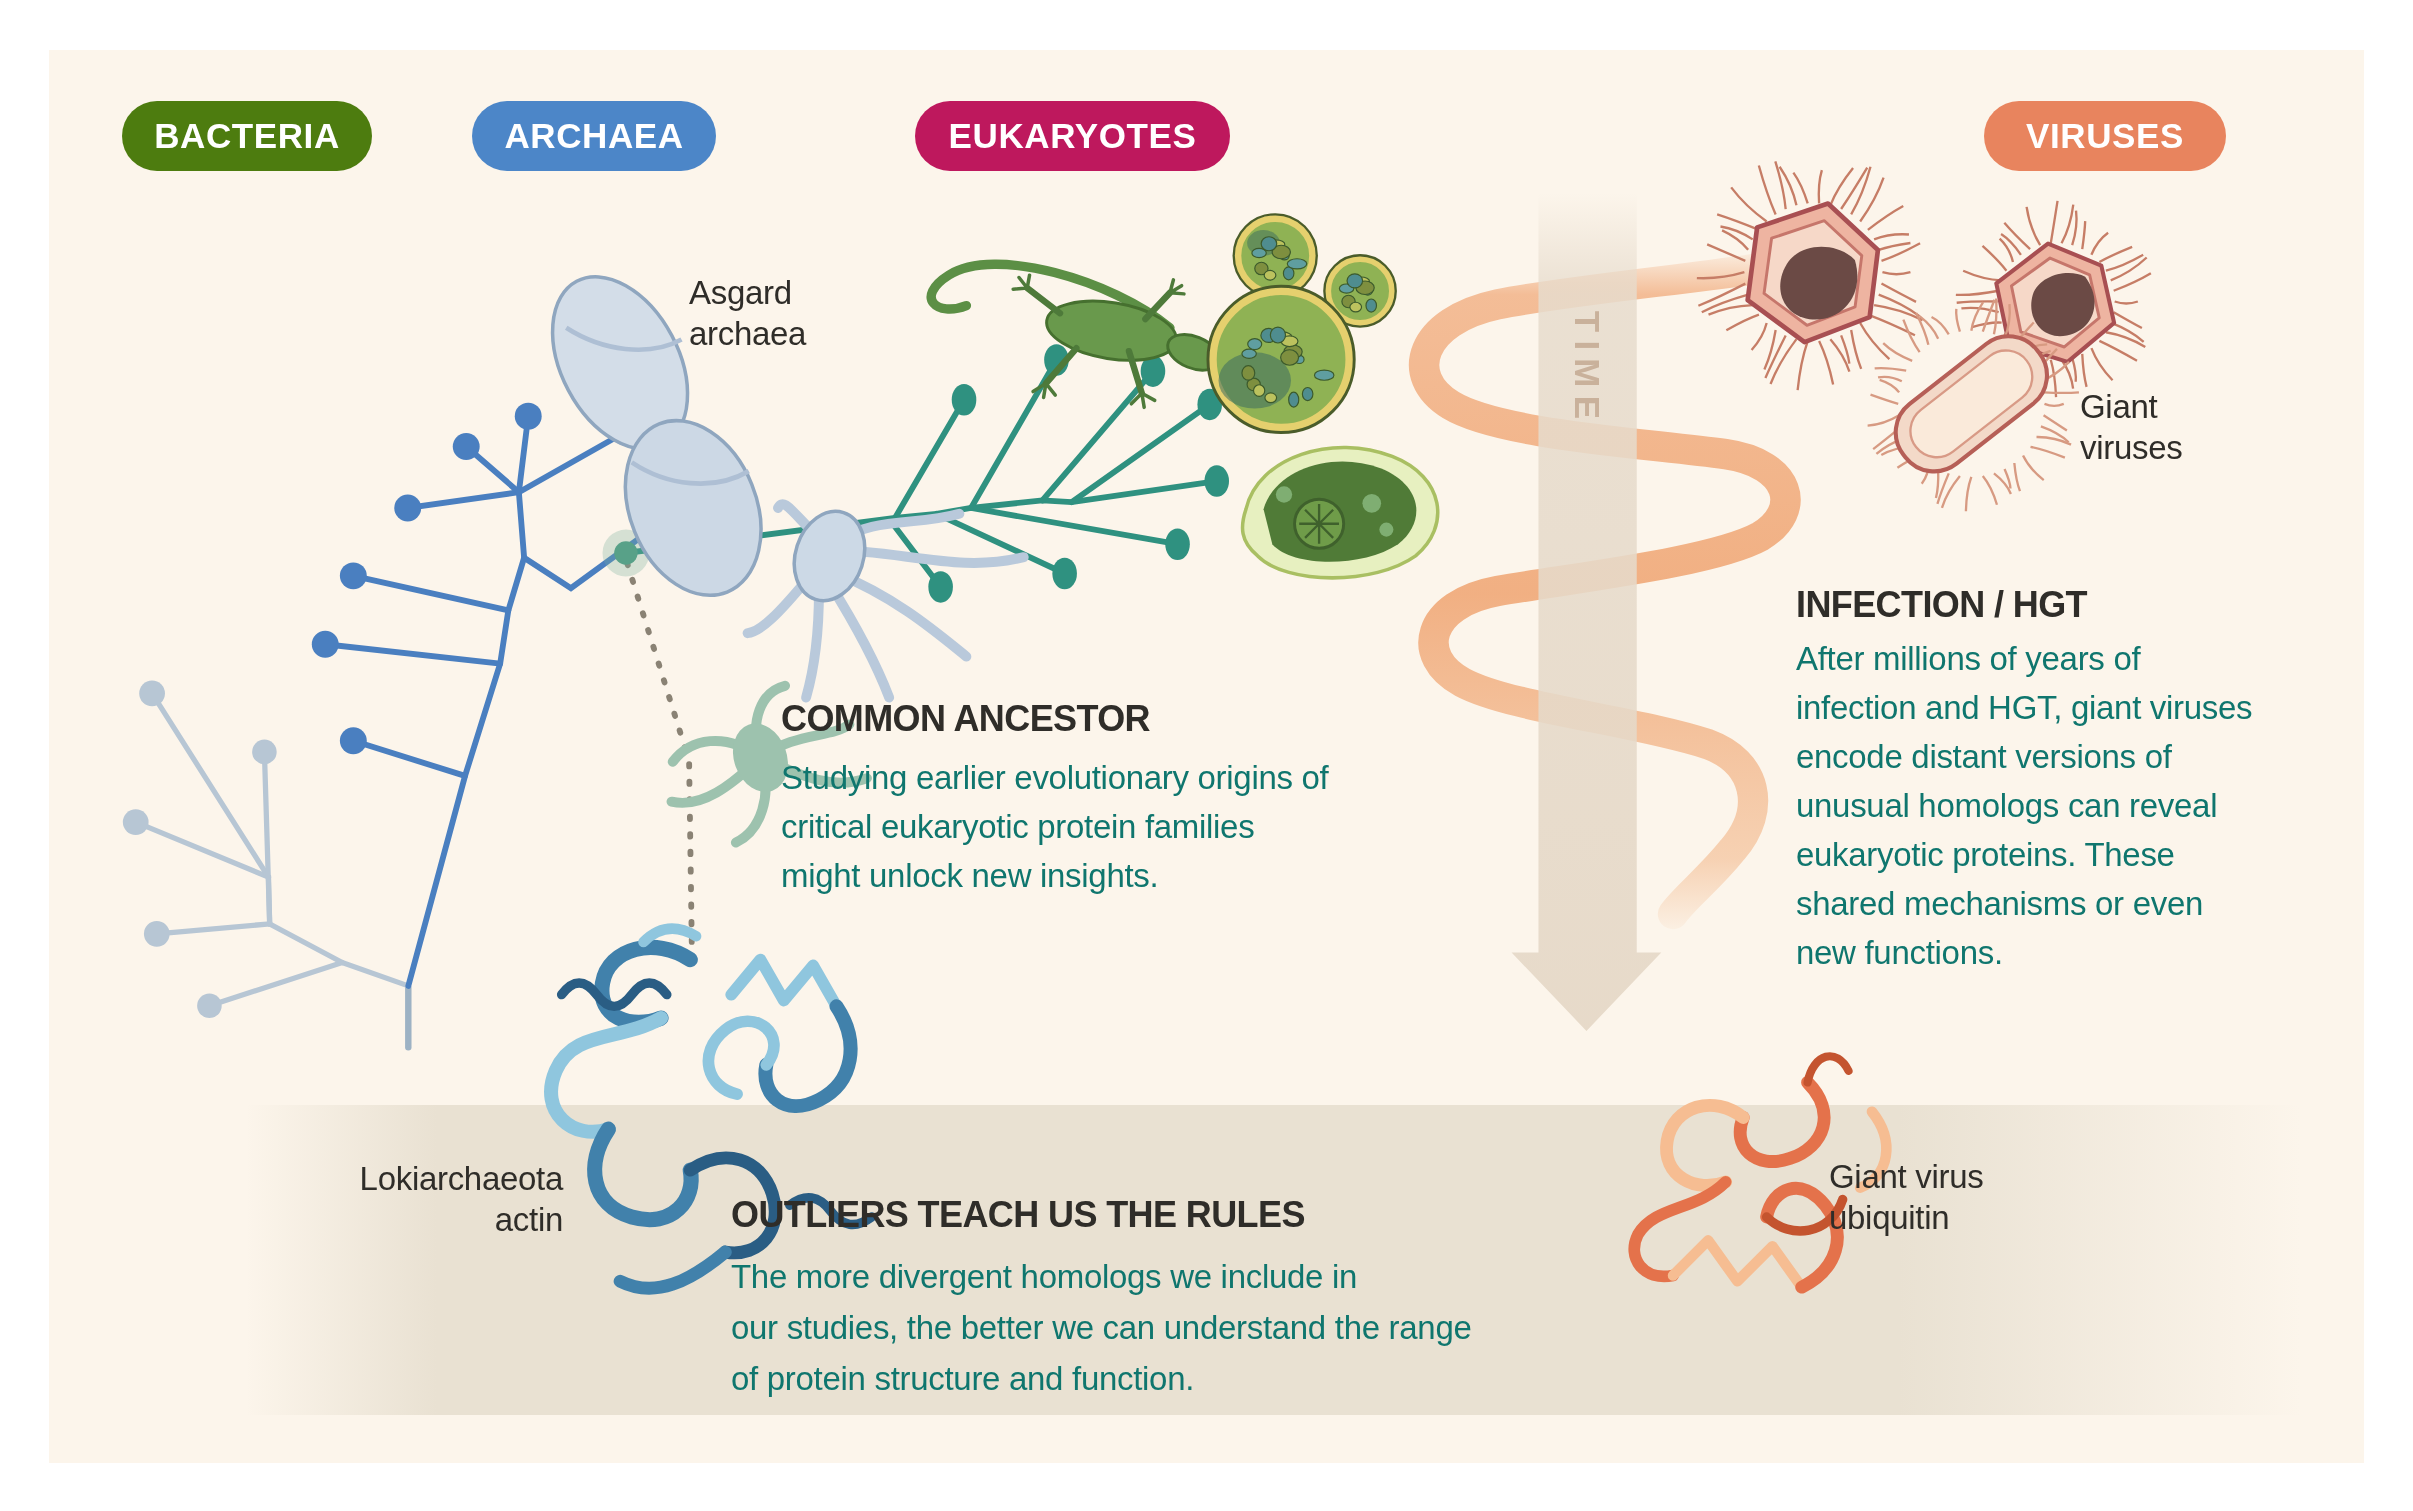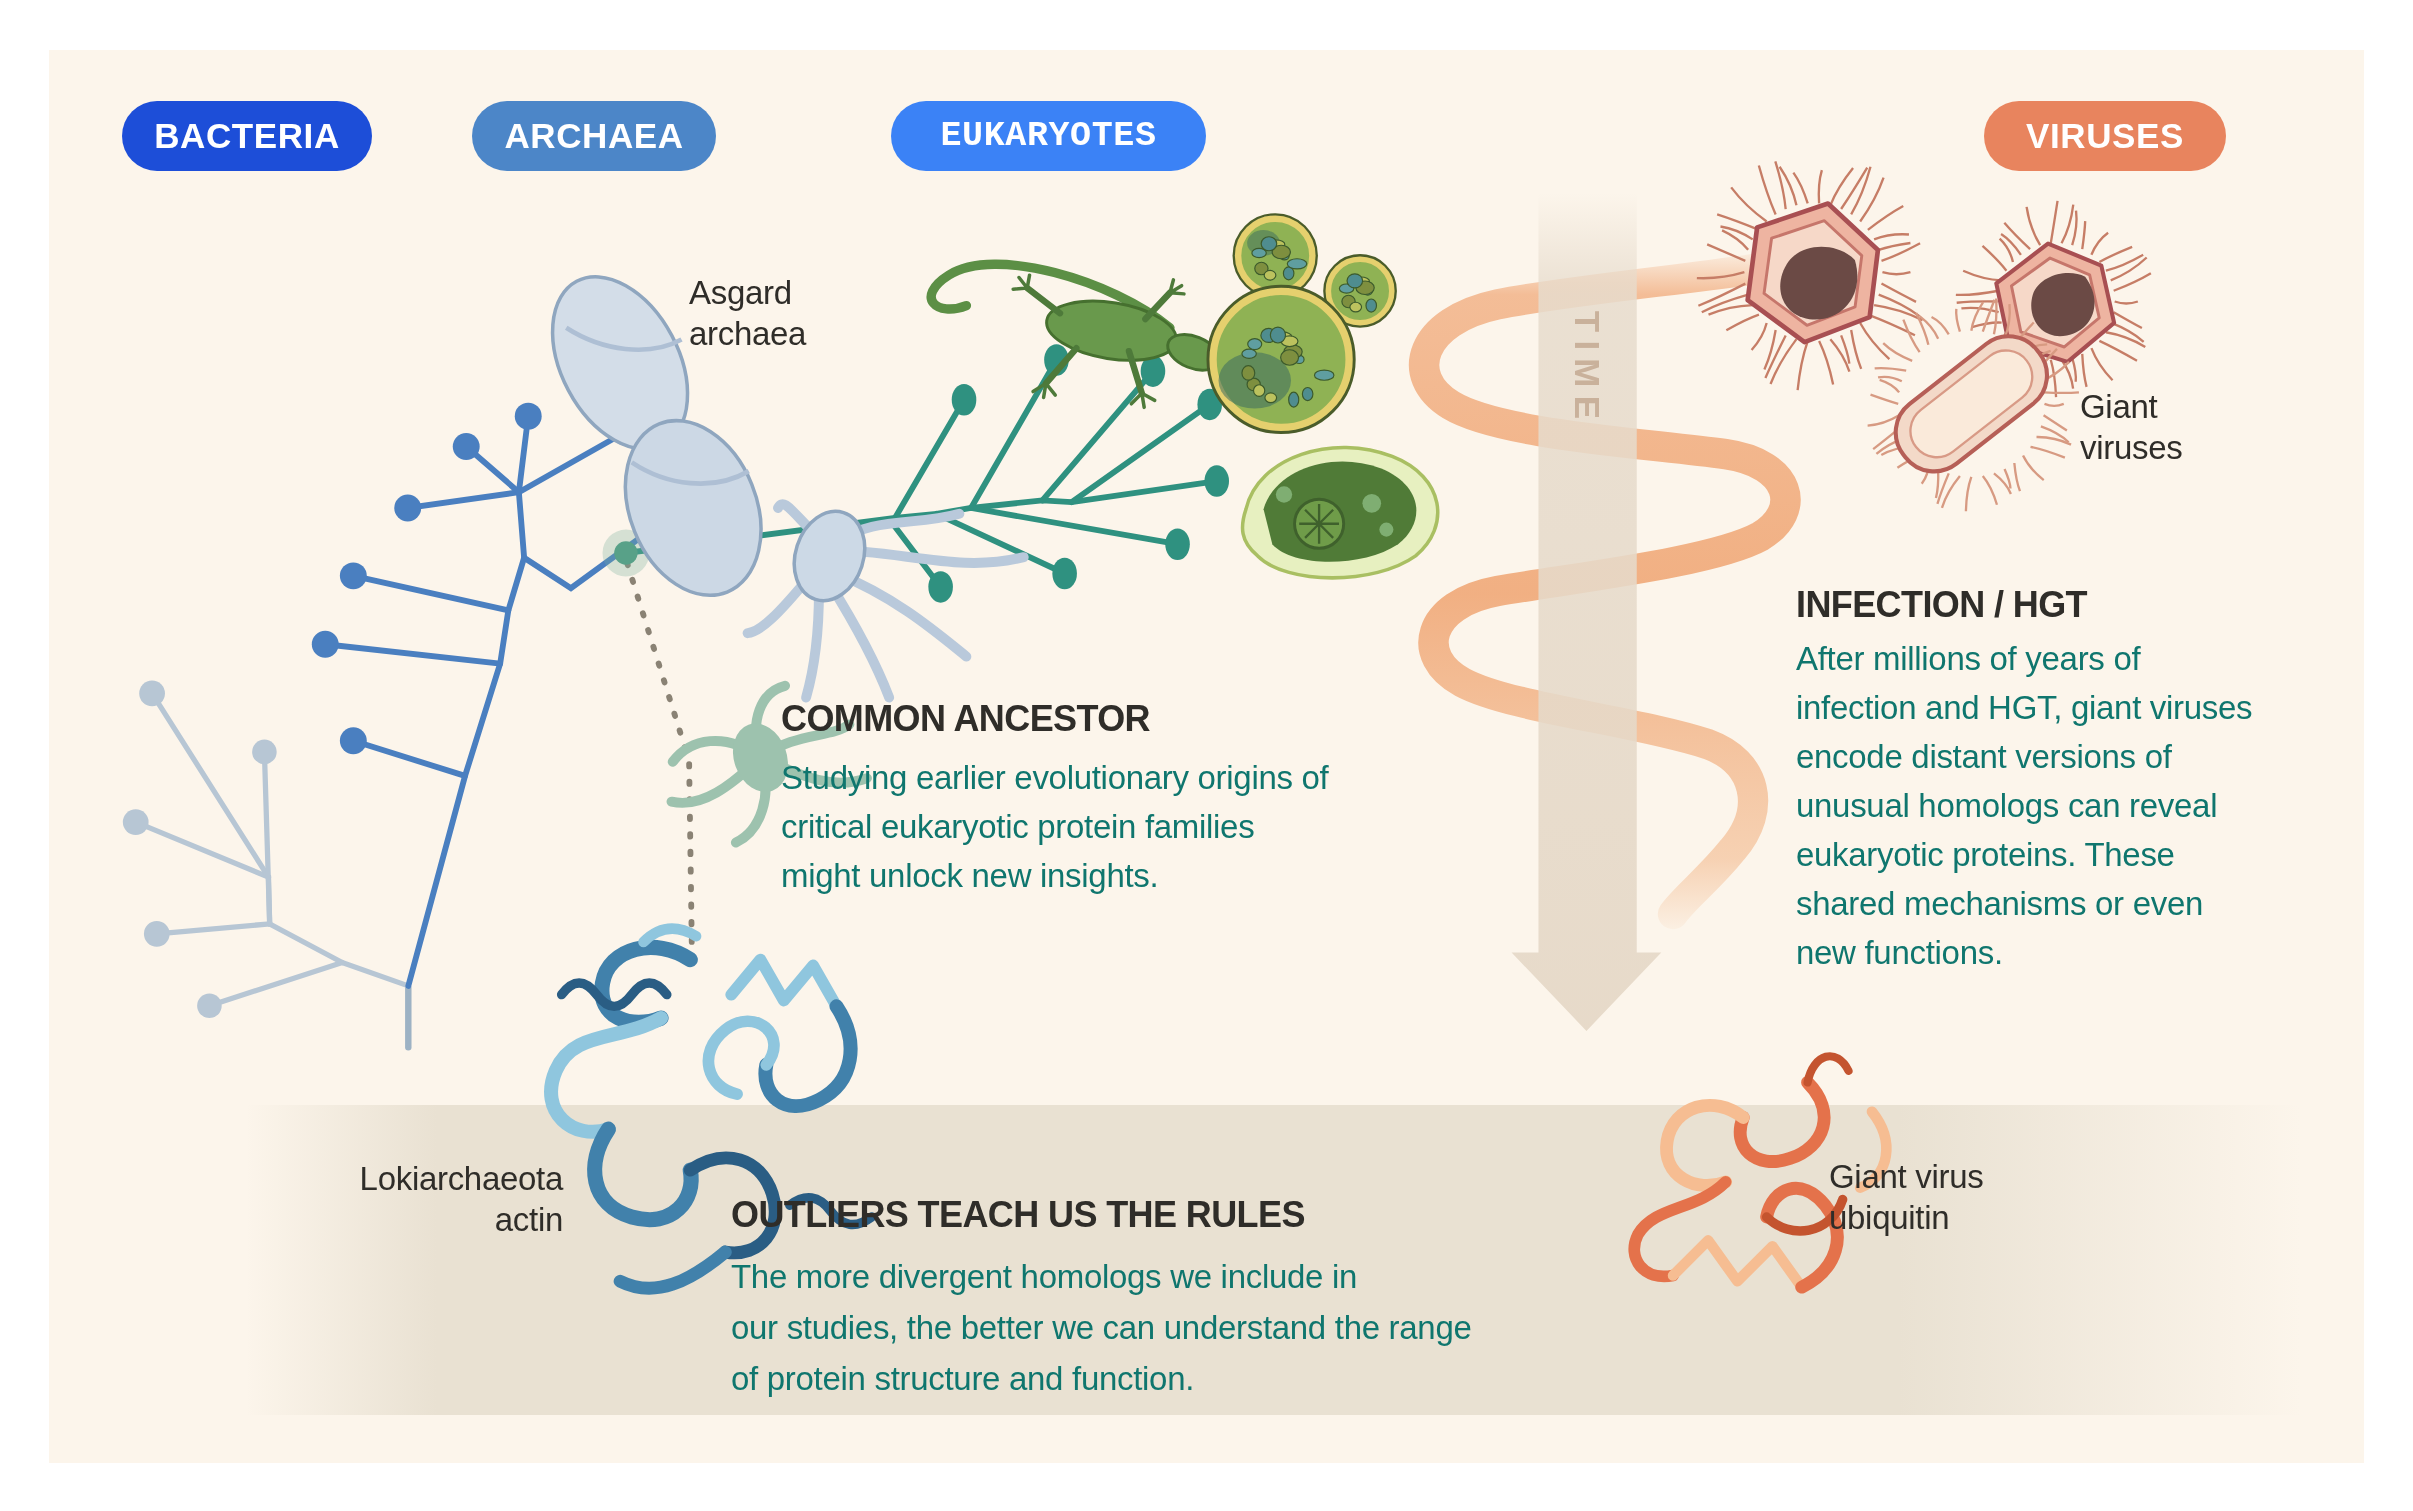--- a/index.html
+++ b/index.html
@@ -384,23 +384,23 @@
       <path d="M2980,1910 C2930,1870 2860,1890 2850,1950 C2840,2010 2900,2040 2950,2020" stroke="#f6bd92" stroke-width="22"></path>
       <path d="M2950,2020 C2900,2070 2830,2060 2800,2110 C2780,2150 2810,2190 2860,2180" stroke="#e4724b" stroke-width="20"></path>
       <path d="M2860,2180 L2920,2120 L2970,2190 L3030,2130 L3080,2200" stroke="#f6bd92" stroke-width="18" stroke-linejoin="round"></path>
       <path d="M3080,2200 C3140,2170 3160,2110 3120,2060 C3080,2010 3030,2030 3020,2080" stroke="#e4724b" stroke-width="22"></path>
       <path d="M3020,2080 C3060,2120 3130,2110 3150,2050" stroke="#c4542f" stroke-width="16"></path>
       <path d="M3090,1850 C3100,1800 3140,1790 3160,1830" stroke="#c4542f" stroke-width="14"></path>
       <path d="M3200,1900 C3240,1950 3230,2010 3180,2030" stroke="#f6bd92" stroke-width="18"></path>
     </g>
   </svg>
 
-  <div class="pill" style="left:122px;width:250px;background:#1d4ed8;">BACTERIA</div>
+  <div class="pill" style="left:122px;width:250px;background:#4d7c0f;">BACTERIA</div>
   <div class="pill" style="left:472px;width:244px;background:#4c86c8;">ARCHAEA</div>
-  <div class="pill" style="left:891px;width:315px;background:#3b82f6;font-family:Liberation Mono, monospace;">EUKARYOTES</div>
+  <div class="pill" style="left:915px;width:315px;background:#be185d;">EUKARYOTES</div>
   <div class="pill" style="left:1984px;width:242px;background:#e8845e;">VIRUSES</div>
 
   <div id="time-word">TIME</div>
 
   <div class="label" style="left:689px;top:272px;">
     <div>Asgard</div>
     <div>archaea</div>
   </div>
 
   <div class="label" style="left:2080px;top:386px;">

